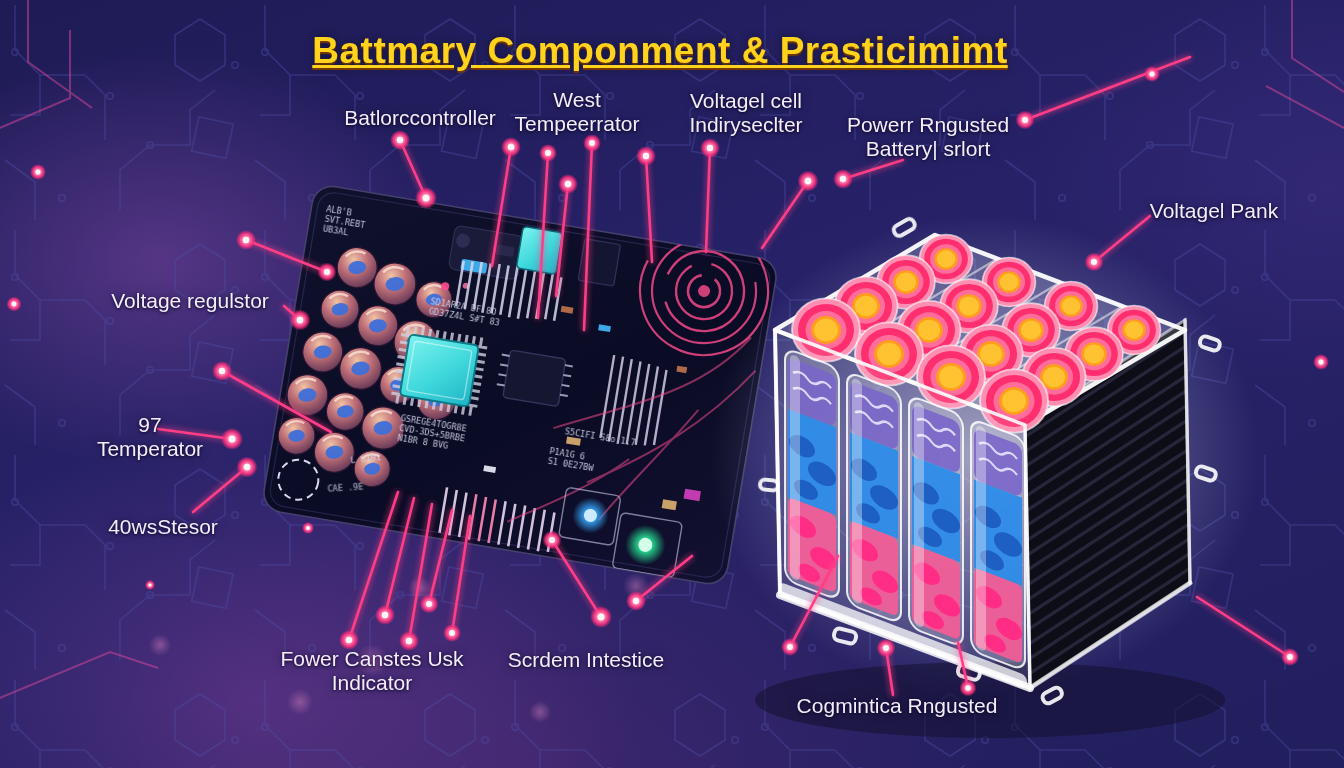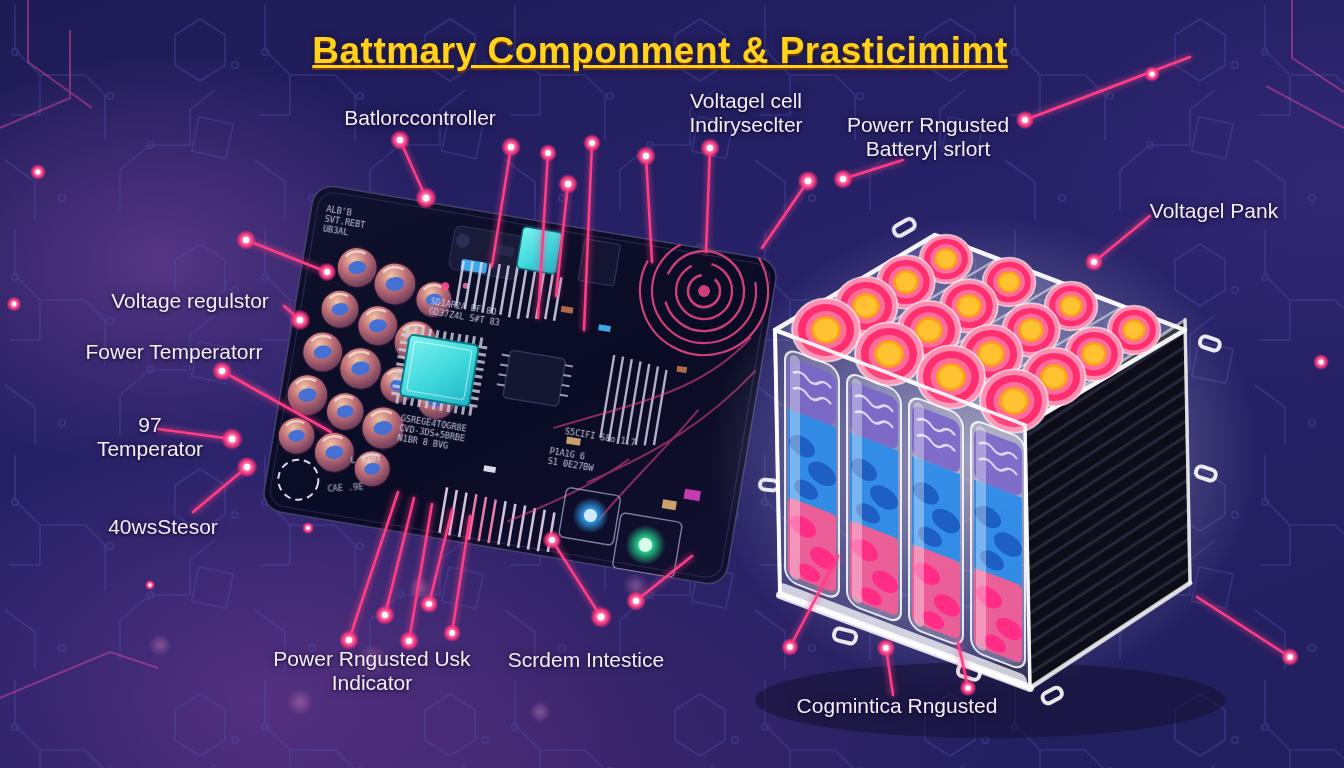--- a/index.html
+++ b/index.html
@@ -411,43 +411,45 @@
       <use href="#dot" transform="translate(14,304) scale(.75)"></use>
         <use href="#dot" transform="translate(308,528) scale(.6)"></use>
       <use href="#dot" transform="translate(150,585) scale(.5)"></use>
     </g>
   </svg>
 
   <div class="title">Battmary Componment &amp; Prasticimimt</div>
 
   <div class="label" style="left:420px;top:118px"><span>Batlorccontroller</span></div>
 
+  <div class="label" style="left:577px;top:112px">
+    <span>West</span><span class="l2">Tempeerrator</span>
+  </div>
 
   <div class="label" style="left:746px;top:113px">
     <span>Voltagel cell</span><span class="l2">Indiryseclter</span>
   </div>
 
   <div class="label" style="left:928px;top:137px">
     <span>Powerr Rngusted</span><span class="l2">Battery| srlort</span>
   </div>
 
   <div class="label" style="left:1214px;top:211px"><span>Voltagel Pank</span></div>
 
   <div class="label" style="left:190px;top:301px"><span>Voltage regulstor</span></div>
 
-  <div class="label" style="left:174px;top:352px"><span>Fower Temperatorr</span></div>
 
   <div class="label" style="left:150px;top:437px">
     <span>97</span><span class="l2">Temperator</span>
   </div>
 
   <div class="label" style="left:163px;top:527px"><span>40wsStesor</span></div>
 
 
   <div class="label" style="left:372px;top:671px">
-    <span>Power Rngusted Usk</span><span class="l2">Indicator</span>
+    <span>Fower Canstes Usk</span><span class="l2">Indicator</span>
   </div>
 
   <div class="label" style="left:586px;top:660px"><span>Scrdem Intestice</span></div>
 
   <div class="label" style="left:897px;top:706px"><span>Cogmintica Rngusted</span></div>
 
 </div>
 
 </body></html>

